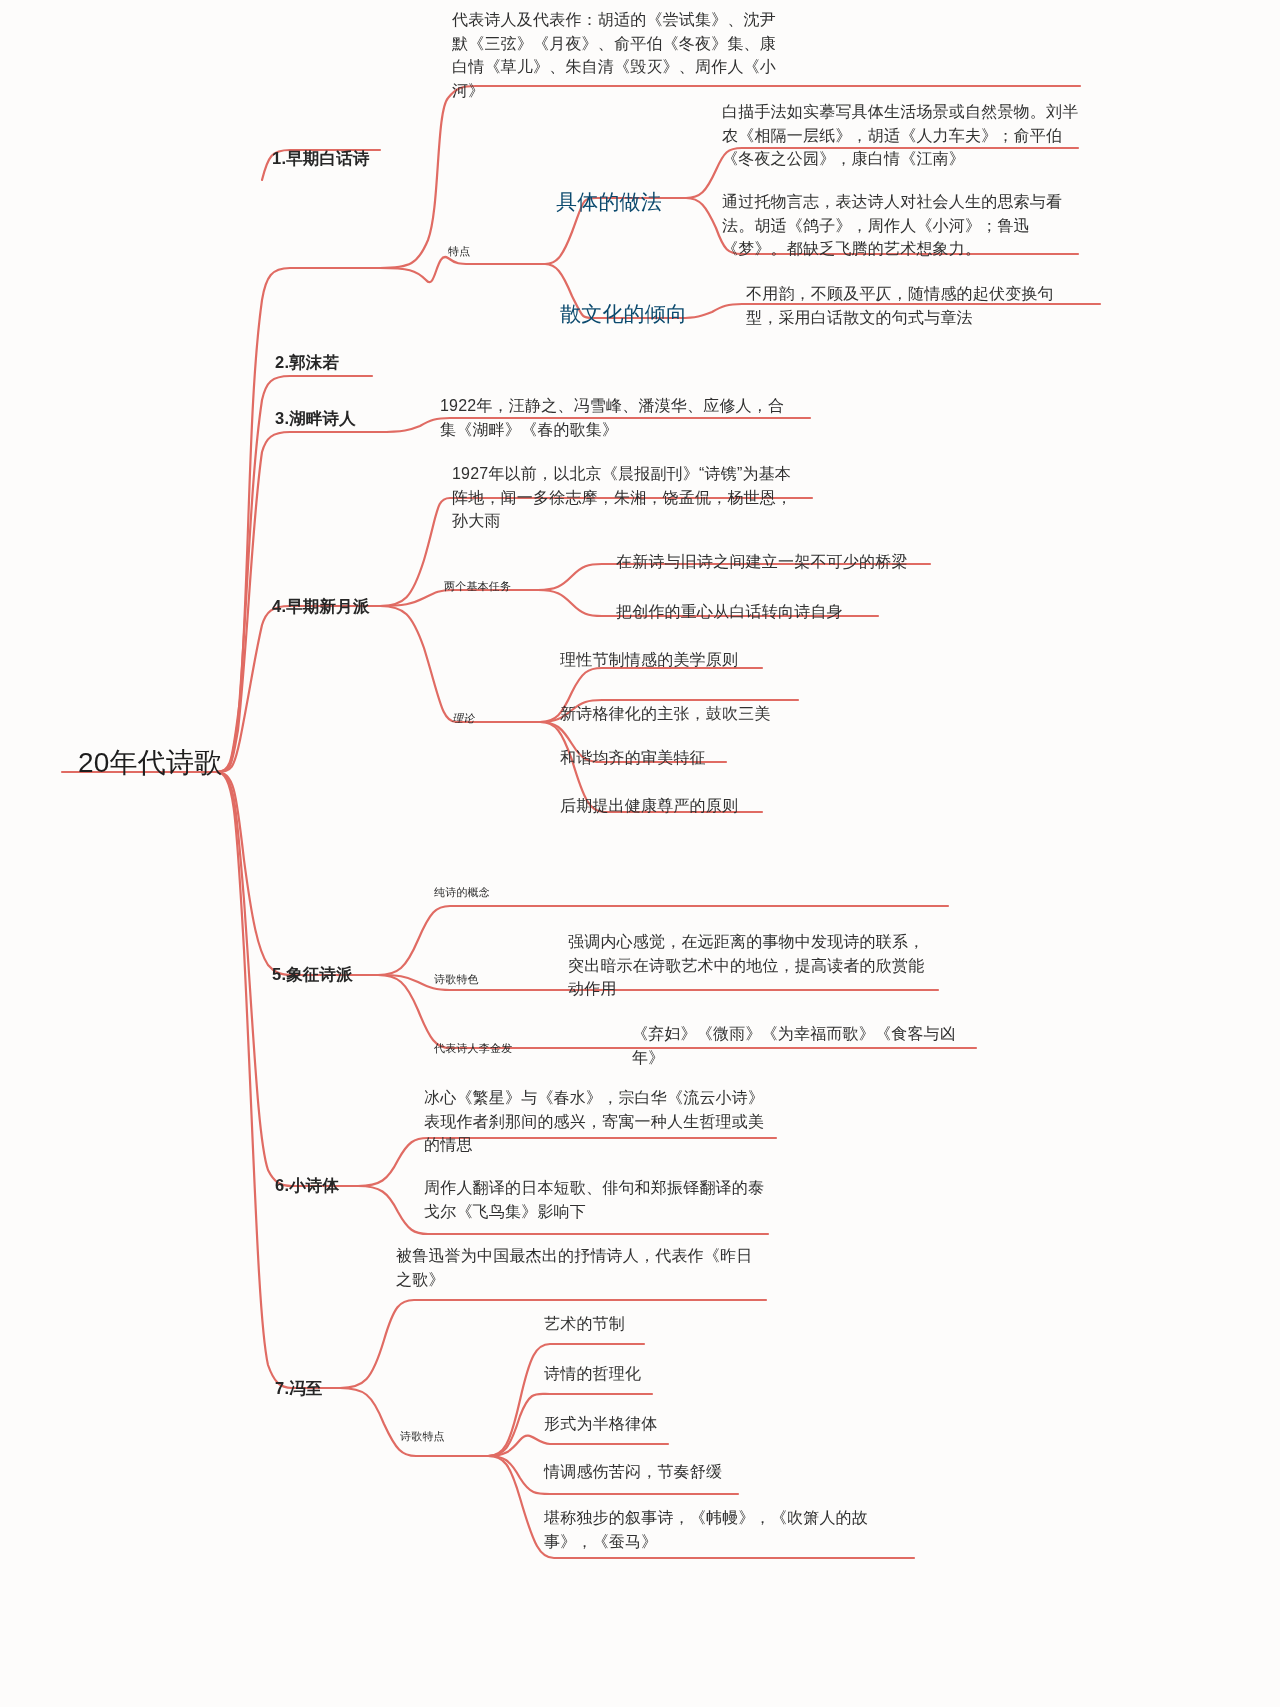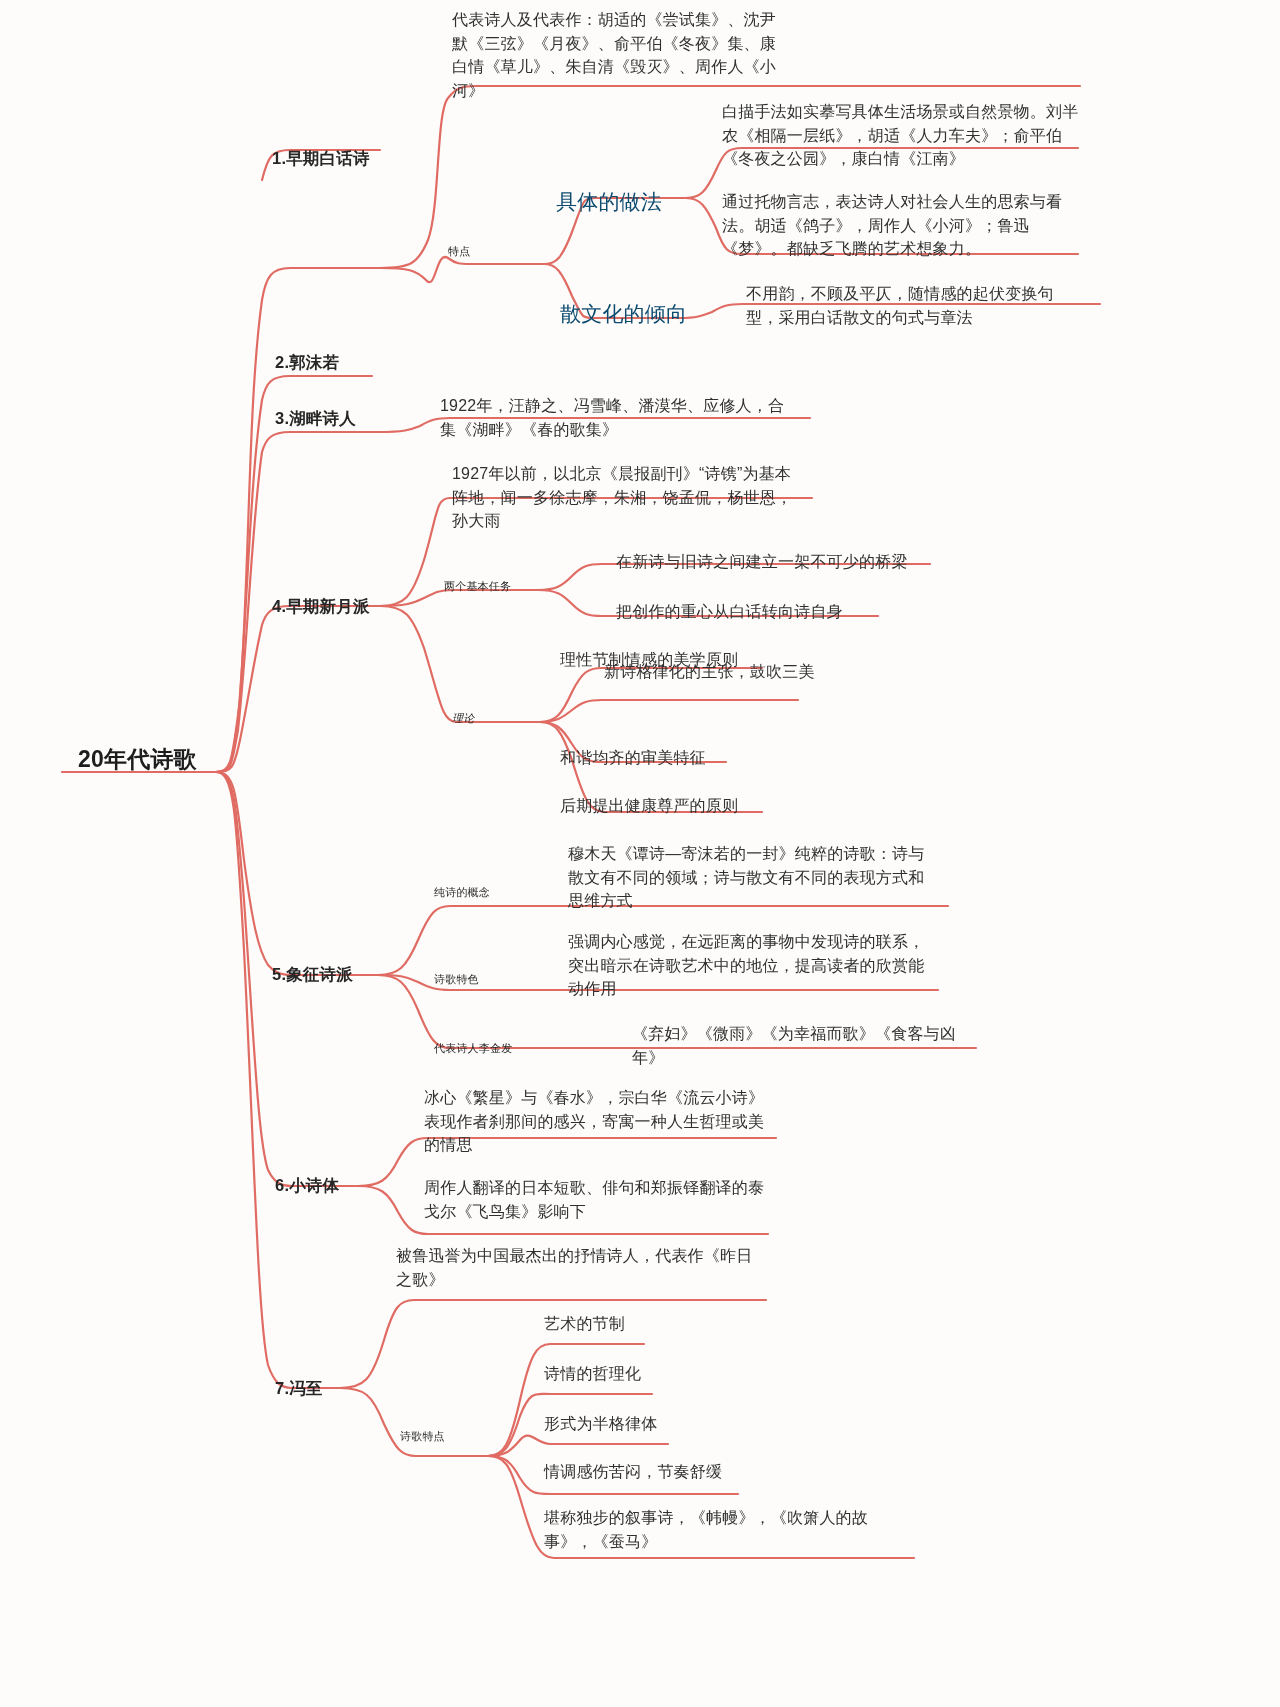--- a/index.html
+++ b/index.html
@@ -28,22 +28,22 @@
     height: 1707px;
     pointer-events: none;
   }
   .node {
     position: absolute;
     line-height: 1.48;
     white-space: pre-wrap;
     letter-spacing: 0.2px;
   }
   .root {
-    font-size: 23px;
-    font-weight: bold;
+    font-size: 28px;
+    font-weight: normal;
     color: #1d1d1d;
   }
   .lvl1 {
     font-size: 16.5px;
     font-weight: 600;
     color: #262626;
   }
   .lvl2 {
     font-size: 11px;
     font-weight: 500;
@@ -138,27 +138,26 @@
   <div class="node lvl1" style="left:275px; top:406px; width:120px;">3.湖畔诗人</div>
   <div class="node leaf" style="left:440px; top:394px; width:350px;">1922年，汪静之、冯雪峰、潘漠华、应修人，合集《湖畔》《春的歌集》</div>
 
   <div class="node lvl1" style="left:272px; top:594px; width:130px;">4.早期新月派</div>
   <div class="node leaf" style="left:452px; top:462px; width:350px;">1927年以前，以北京《晨报副刊》“诗镌”为基本阵地，闻一多徐志摩，朱湘，饶孟侃，杨世恩，孙大雨</div>
   <div class="node lvl2" style="left:444px; top:578px; width:120px;">两个基本任务</div>
   <div class="node leaf" style="left:616px; top:550px; width:330px;">在新诗与旧诗之间建立一架不可少的桥梁</div>
   <div class="node leaf" style="left:616px; top:600px; width:300px;">把创作的重心从白话转向诗自身</div>
   <div class="node lvl2" style="left:452px; top:710px; width:70px;font-style:italic;">理论</div>
   <div class="node leaf" style="left:560px; top:648px; width:260px;">理性节制情感的美学原则</div>
-  <div class="node leaf" style="left:560px; top:660px; width:280px;margin-left:44px;">新诗格律化的主张，鼓吹三美</div>
+  <div class="node leaf" style="left:560px; top:702px; width:280px;">新诗格律化的主张，鼓吹三美</div>
   <div class="node leaf" style="left:560px; top:746px; width:260px;">和谐均齐的审美特征</div>
   <div class="node leaf" style="left:560px; top:794px; width:280px;">后期提出健康尊严的原则</div>
 
   <div class="node lvl1" style="left:272px; top:962px; width:130px;">5.象征诗派</div>
   <div class="node lvl2" style="left:434px; top:884px; width:120px;">纯诗的概念</div>
-  <div class="node leaf" style="left:568px; top:842px; width:372px;">穆木天《谭诗—寄沫若的一封》纯粹的诗歌：诗与散文有不同的领域；诗与散文有不同的表现方式和思维方式</div>
   <div class="node lvl2" style="left:434px; top:971px; width:120px;">诗歌特色</div>
   <div class="node leaf" style="left:568px; top:930px; width:370px;">强调内心感觉，在远距离的事物中发现诗的联系，突出暗示在诗歌艺术中的地位，提高读者的欣赏能动作用</div>
   <div class="node lvl2" style="left:434px; top:1040px; width:150px;">代表诗人李金发</div>
   <div class="node leaf" style="left:632px; top:1022px; width:340px;">《弃妇》《微雨》《为幸福而歌》《食客与凶年》</div>
 
   <div class="node lvl1" style="left:275px; top:1173px; width:120px;">6.小诗体</div>
   <div class="node leaf" style="left:424px; top:1086px; width:352px;">冰心《繁星》与《春水》，宗白华《流云小诗》表现作者刹那间的感兴，寄寓一种人生哲理或美的情思</div>
   <div class="node leaf" style="left:424px; top:1176px; width:352px;">周作人翻译的日本短歌、俳句和郑振铎翻译的泰戈尔《飞鸟集》影响下</div>
 
   <div class="node lvl1" style="left:275px; top:1376px; width:110px;">7.冯至</div>

